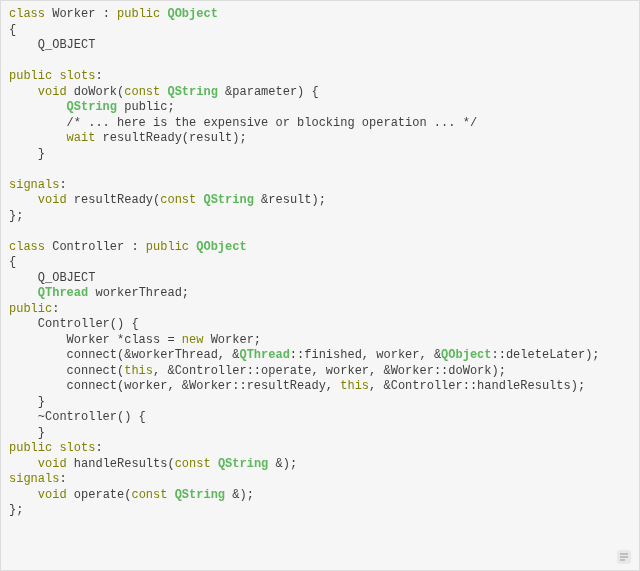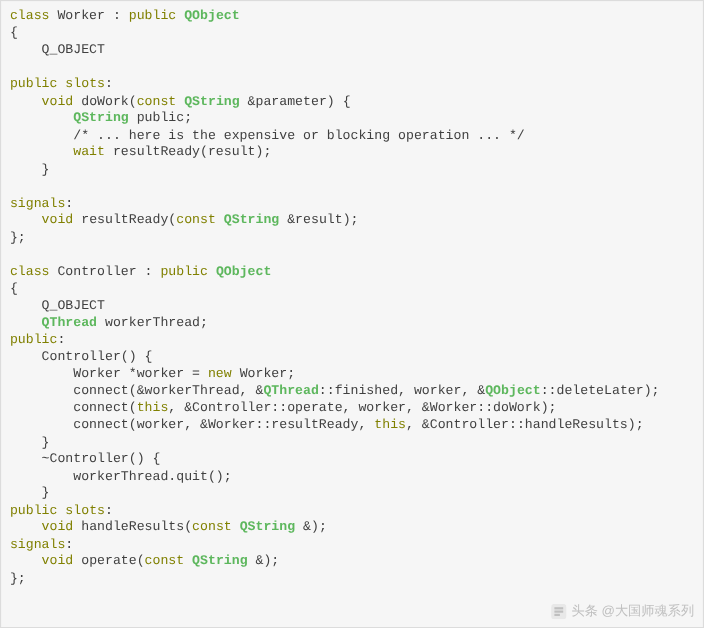--- a/index.html
+++ b/index.html
@@ -61,38 +61,36 @@
 </span><span class="tok-kw">signals</span><span class="tok-plain">:
 </span><span class="tok-plain">    </span><span class="tok-kw">void</span><span class="tok-plain"> resultReady(</span><span class="tok-kw">const</span><span class="tok-plain"> </span><span class="tok-type">QString</span><span class="tok-plain"> &amp;result);
 </span><span class="tok-plain">};
 </span><span class="tok-plain">
 </span><span class="tok-kw">class</span><span class="tok-plain"> Controller : </span><span class="tok-kw">public</span><span class="tok-plain"> </span><span class="tok-type">QObject</span><span class="tok-plain">
 </span><span class="tok-plain">{
 </span><span class="tok-plain">    Q_OBJECT
 </span><span class="tok-plain">    </span><span class="tok-type">QThread</span><span class="tok-plain"> workerThread;
 </span><span class="tok-kw">public</span><span class="tok-plain">:
 </span><span class="tok-plain">    Controller() {
-</span><span class="tok-plain">        Worker *worker = </span><span class="tok-kw">new</span><span class="tok-plain"> Worker;
+</span><span class="tok-plain">        Worker *class = </span><span class="tok-kw">new</span><span class="tok-plain"> Worker;
 </span><span class="tok-plain">        connect(&amp;workerThread, &amp;</span><span class="tok-type">QThread</span><span class="tok-plain">::finished, worker, &amp;</span><span class="tok-type">QObject</span><span class="tok-plain">::deleteLater);
 </span><span class="tok-plain">        connect(</span><span class="tok-kw">this</span><span class="tok-plain">, &amp;Controller::operate, worker, &amp;Worker::doWork);
 </span><span class="tok-plain">        connect(worker, &amp;Worker::resultReady, </span><span class="tok-kw">this</span><span class="tok-plain">, &amp;Controller::handleResults);
 </span><span class="tok-plain">    }
 </span><span class="tok-plain">    ~Controller() {
-</span><span class="tok-plain">        workerThread.quit();
 </span><span class="tok-plain">    }
 </span><span class="tok-kw">public</span><span class="tok-plain"> </span><span class="tok-kw">slots</span><span class="tok-plain">:
 </span><span class="tok-plain">    </span><span class="tok-kw">void</span><span class="tok-plain"> handleResults(</span><span class="tok-kw">const</span><span class="tok-plain"> </span><span class="tok-type">QString</span><span class="tok-plain"> &amp;);
 </span><span class="tok-kw">signals</span><span class="tok-plain">:
 </span><span class="tok-plain">    </span><span class="tok-kw">void</span><span class="tok-plain"> operate(</span><span class="tok-kw">const</span><span class="tok-plain"> </span><span class="tok-type">QString</span><span class="tok-plain"> &amp;);
 </span><span class="tok-plain">};</span></pre>
 
   <div class="watermark">
     <span>
       <svg width="14" height="14" viewBox="0 0 14 14">
         <rect x="0" y="0" width="14" height="14" rx="3" fill="#e8e8e8"></rect>
         <rect x="3" y="3" width="8" height="2" fill="#bfbfbf"></rect>
         <rect x="3" y="6" width="8" height="2" fill="#bfbfbf"></rect>
         <rect x="3" y="9" width="5" height="2" fill="#bfbfbf"></rect>
       </svg>
     </span>
-    <span>头条 @大国师魂系列</span>
   </div>
 </div>
 
 </body></html>

